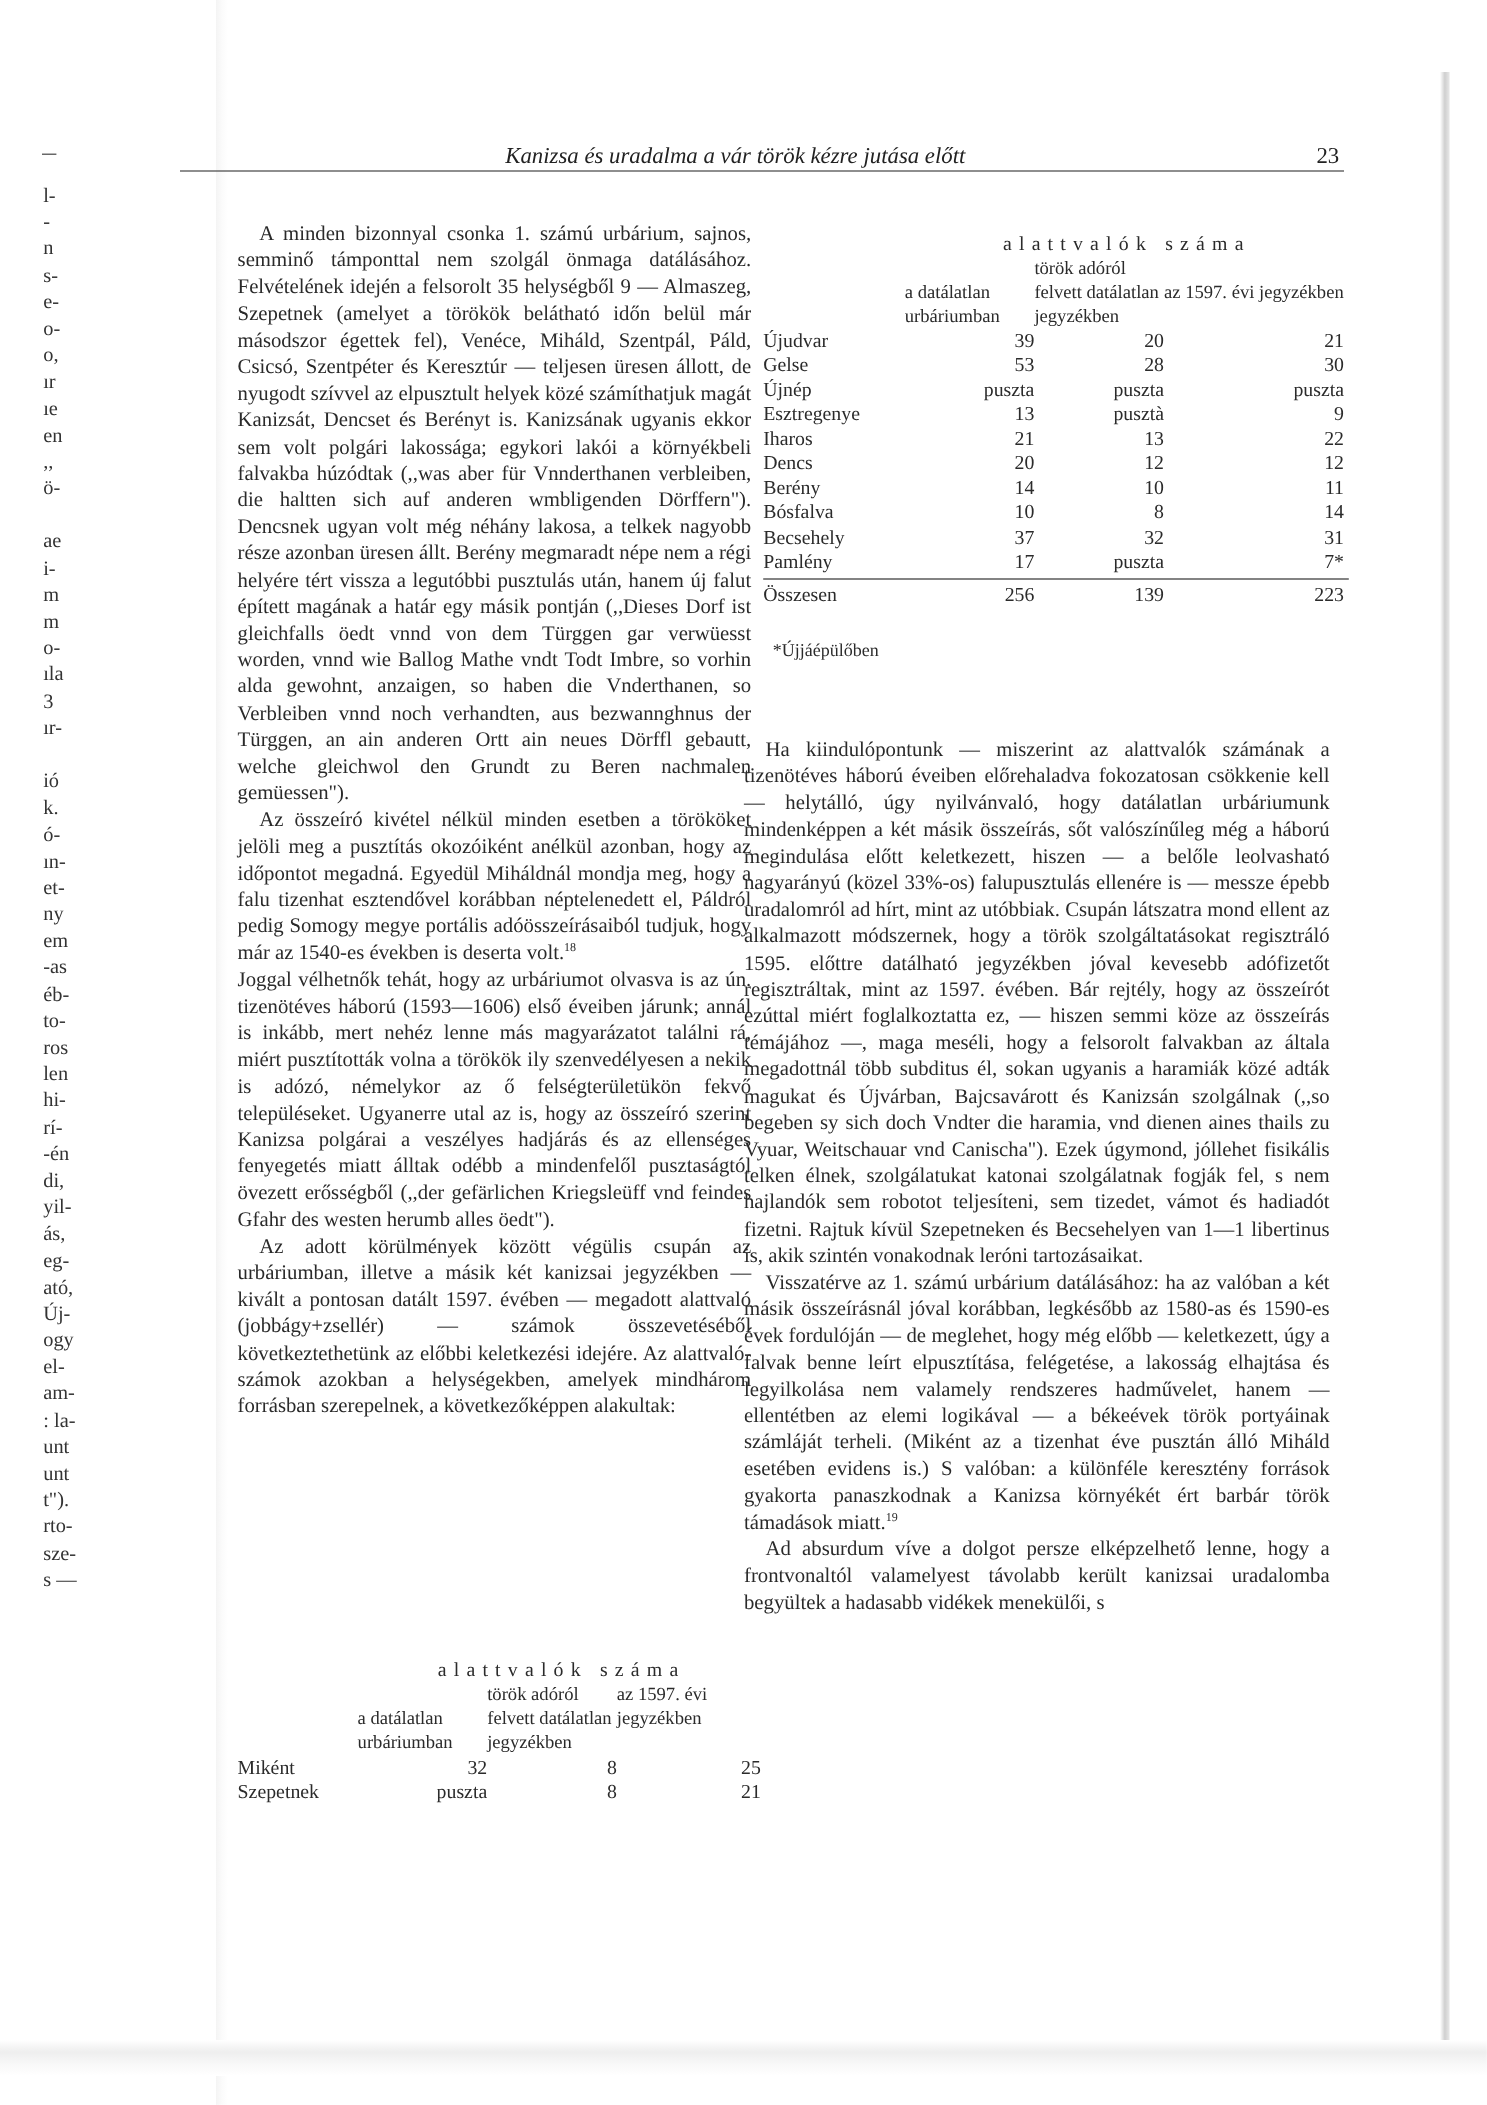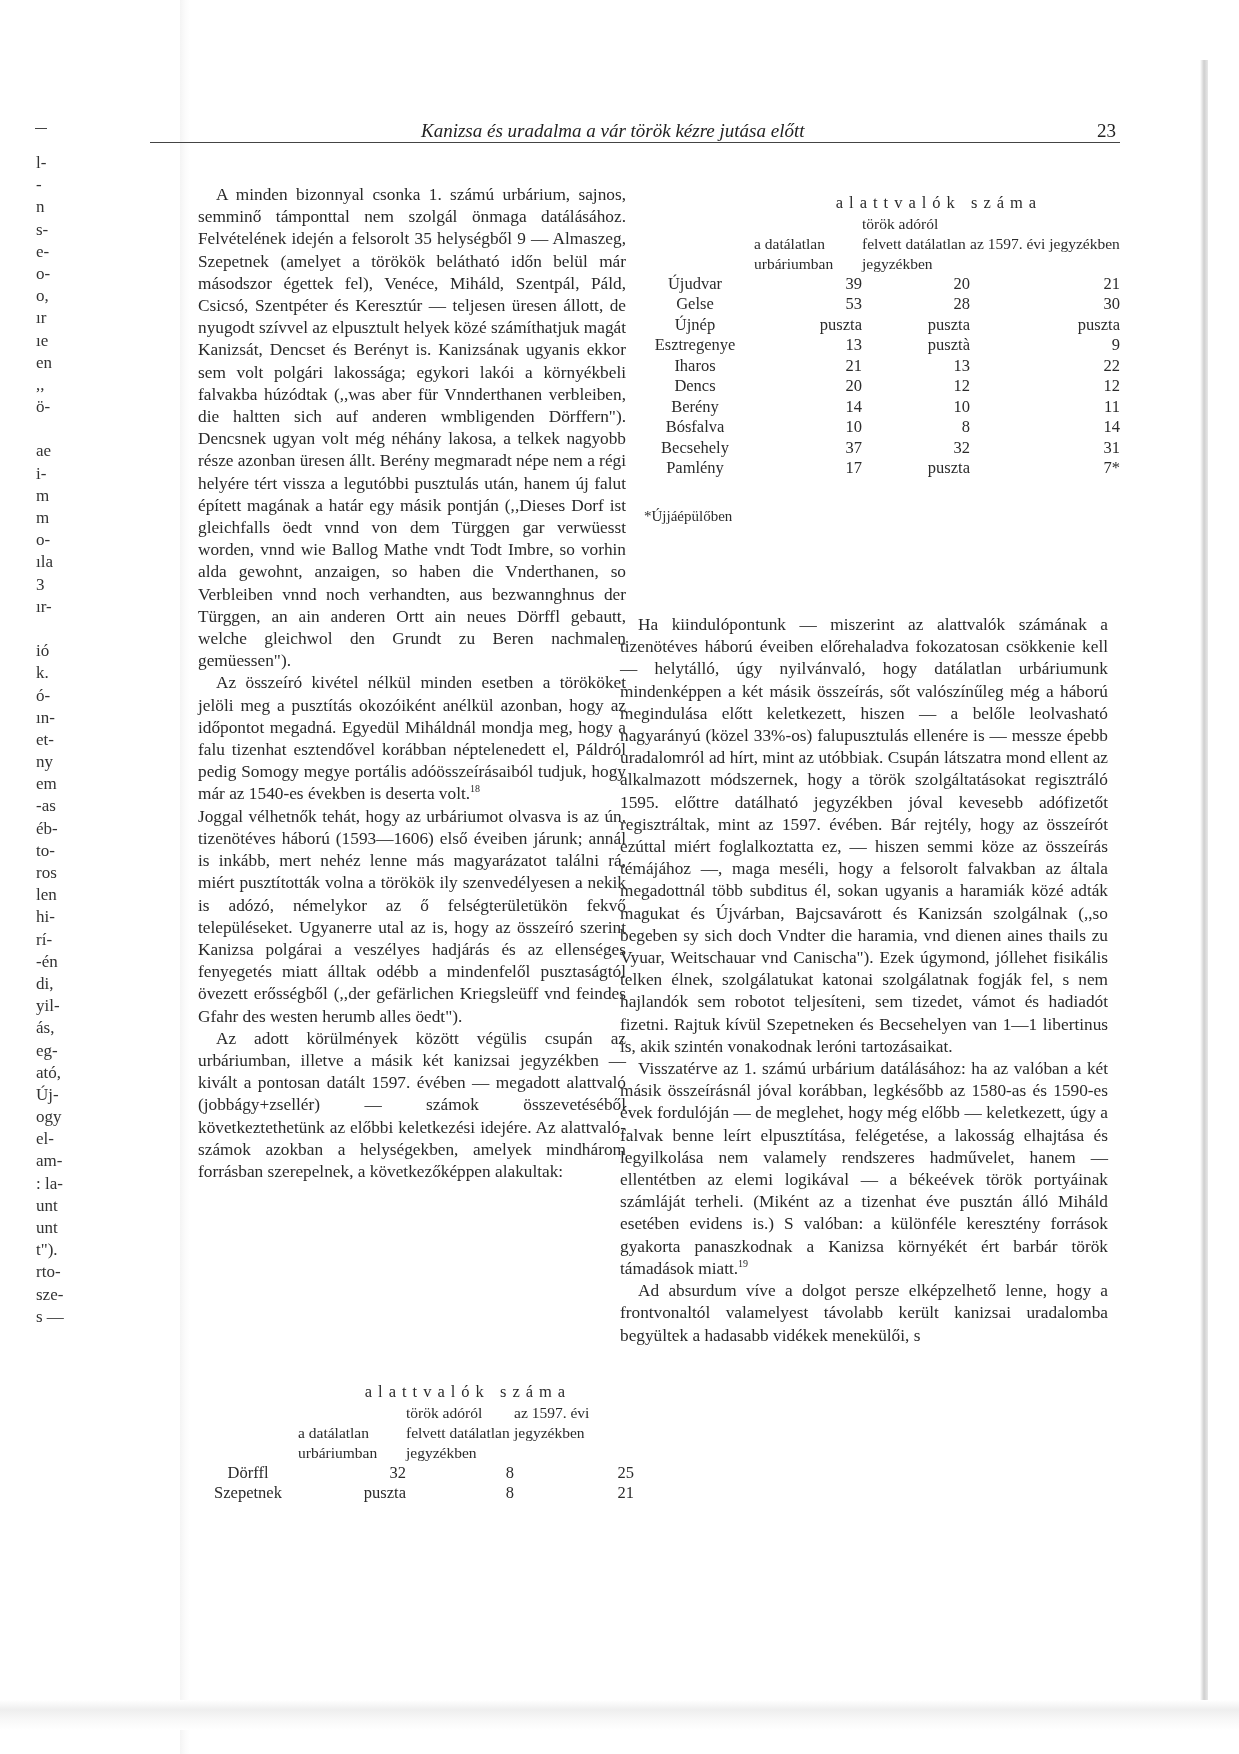--- a/index.html
+++ b/index.html
@@ -50,21 +50,21 @@
   sup { font-size: 10px; line-height: 0; }
   .tbl { position: absolute; font-size: 16.5px; line-height: 20.5px; color: #2b2b2b; }
   .tbl-right { left: 636px; top: 193px; width: 488px; }
   .tbl-left { left: 198px; top: 1382px; width: 440px; }
   .spaced-title { letter-spacing: 6px; text-align: center; white-space: nowrap; }
   .tbl-grid { display: grid; }
   .tbl-right .tbl-grid { grid-template-columns: 118px 108px 108px 150px; }
   .tbl-left .tbl-grid { grid-template-columns: 100px 108px 108px 120px; }
   .th-cell { text-align: left; font-size: 15.5px; line-height: 20px; }
   .cell { text-align: right; white-space: nowrap; }
-  .cell-name { text-align: center; white-space: nowrap; }
+  .cell-name { text-align: left; white-space: nowrap; }
   .total-rule { border-top: 1.5px solid #333; margin-top: 3px; padding-top: 3px; }
   .footnote { font-size: 15px; padding-left: 8px; line-height: 16px; margin-top: 29px; }
 </style>
 </head>
 <body>
 
 <div class="page-shade-left"></div>
 <div class="page-shade-right"></div>
 <div class="page-shade-bottom"></div>
 <div class="margin-dash"></div>
@@ -180,33 +180,39 @@
       <div class="cell">14</div>
       <div class="cell-name">Becsehely</div>
       <div class="cell">37</div>
       <div class="cell">32</div>
       <div class="cell">31</div>
       <div class="cell-name">Pamlény</div>
       <div class="cell">17</div>
       <div class="cell">puszta</div>
       <div class="cell">7*</div>
     </div>
+  <div class="tbl-grid total-rule">
+    <div class="cell-name">Összesen</div>
+    <div class="cell">256</div>
+    <div class="cell">139</div>
+    <div class="cell">223</div>
+  </div>
   <div class="footnote">*Újjáépülőben</div>
 </div>
 
 <div class="tbl tbl-left">
   <div class="spaced-title" style="margin-left:100px;">alattvalók száma</div>
   <div class="tbl-grid" style="align-items:end;">
     <div></div>
     <div class="th-cell" style="padding-top:20px;">a datálatlan urbáriumban</div>
     <div class="th-cell">török adóról felvett datálatlan jegyzékben</div>
     <div class="th-cell" style="padding-bottom:20px;">az 1597. évi jegyzékben</div>
   </div>
   <div class="tbl-grid" id="tbl-left-body">
-      <div class="cell-name">Dörffl</div>
+      <div class="cell-name">Miként</div>
       <div class="cell">32</div>
       <div class="cell">8</div>
       <div class="cell">25</div>
       <div class="cell-name">Szepetnek</div>
       <div class="cell">puszta</div>
       <div class="cell">8</div>
       <div class="cell">21</div>
     </div>
 </div>
 

